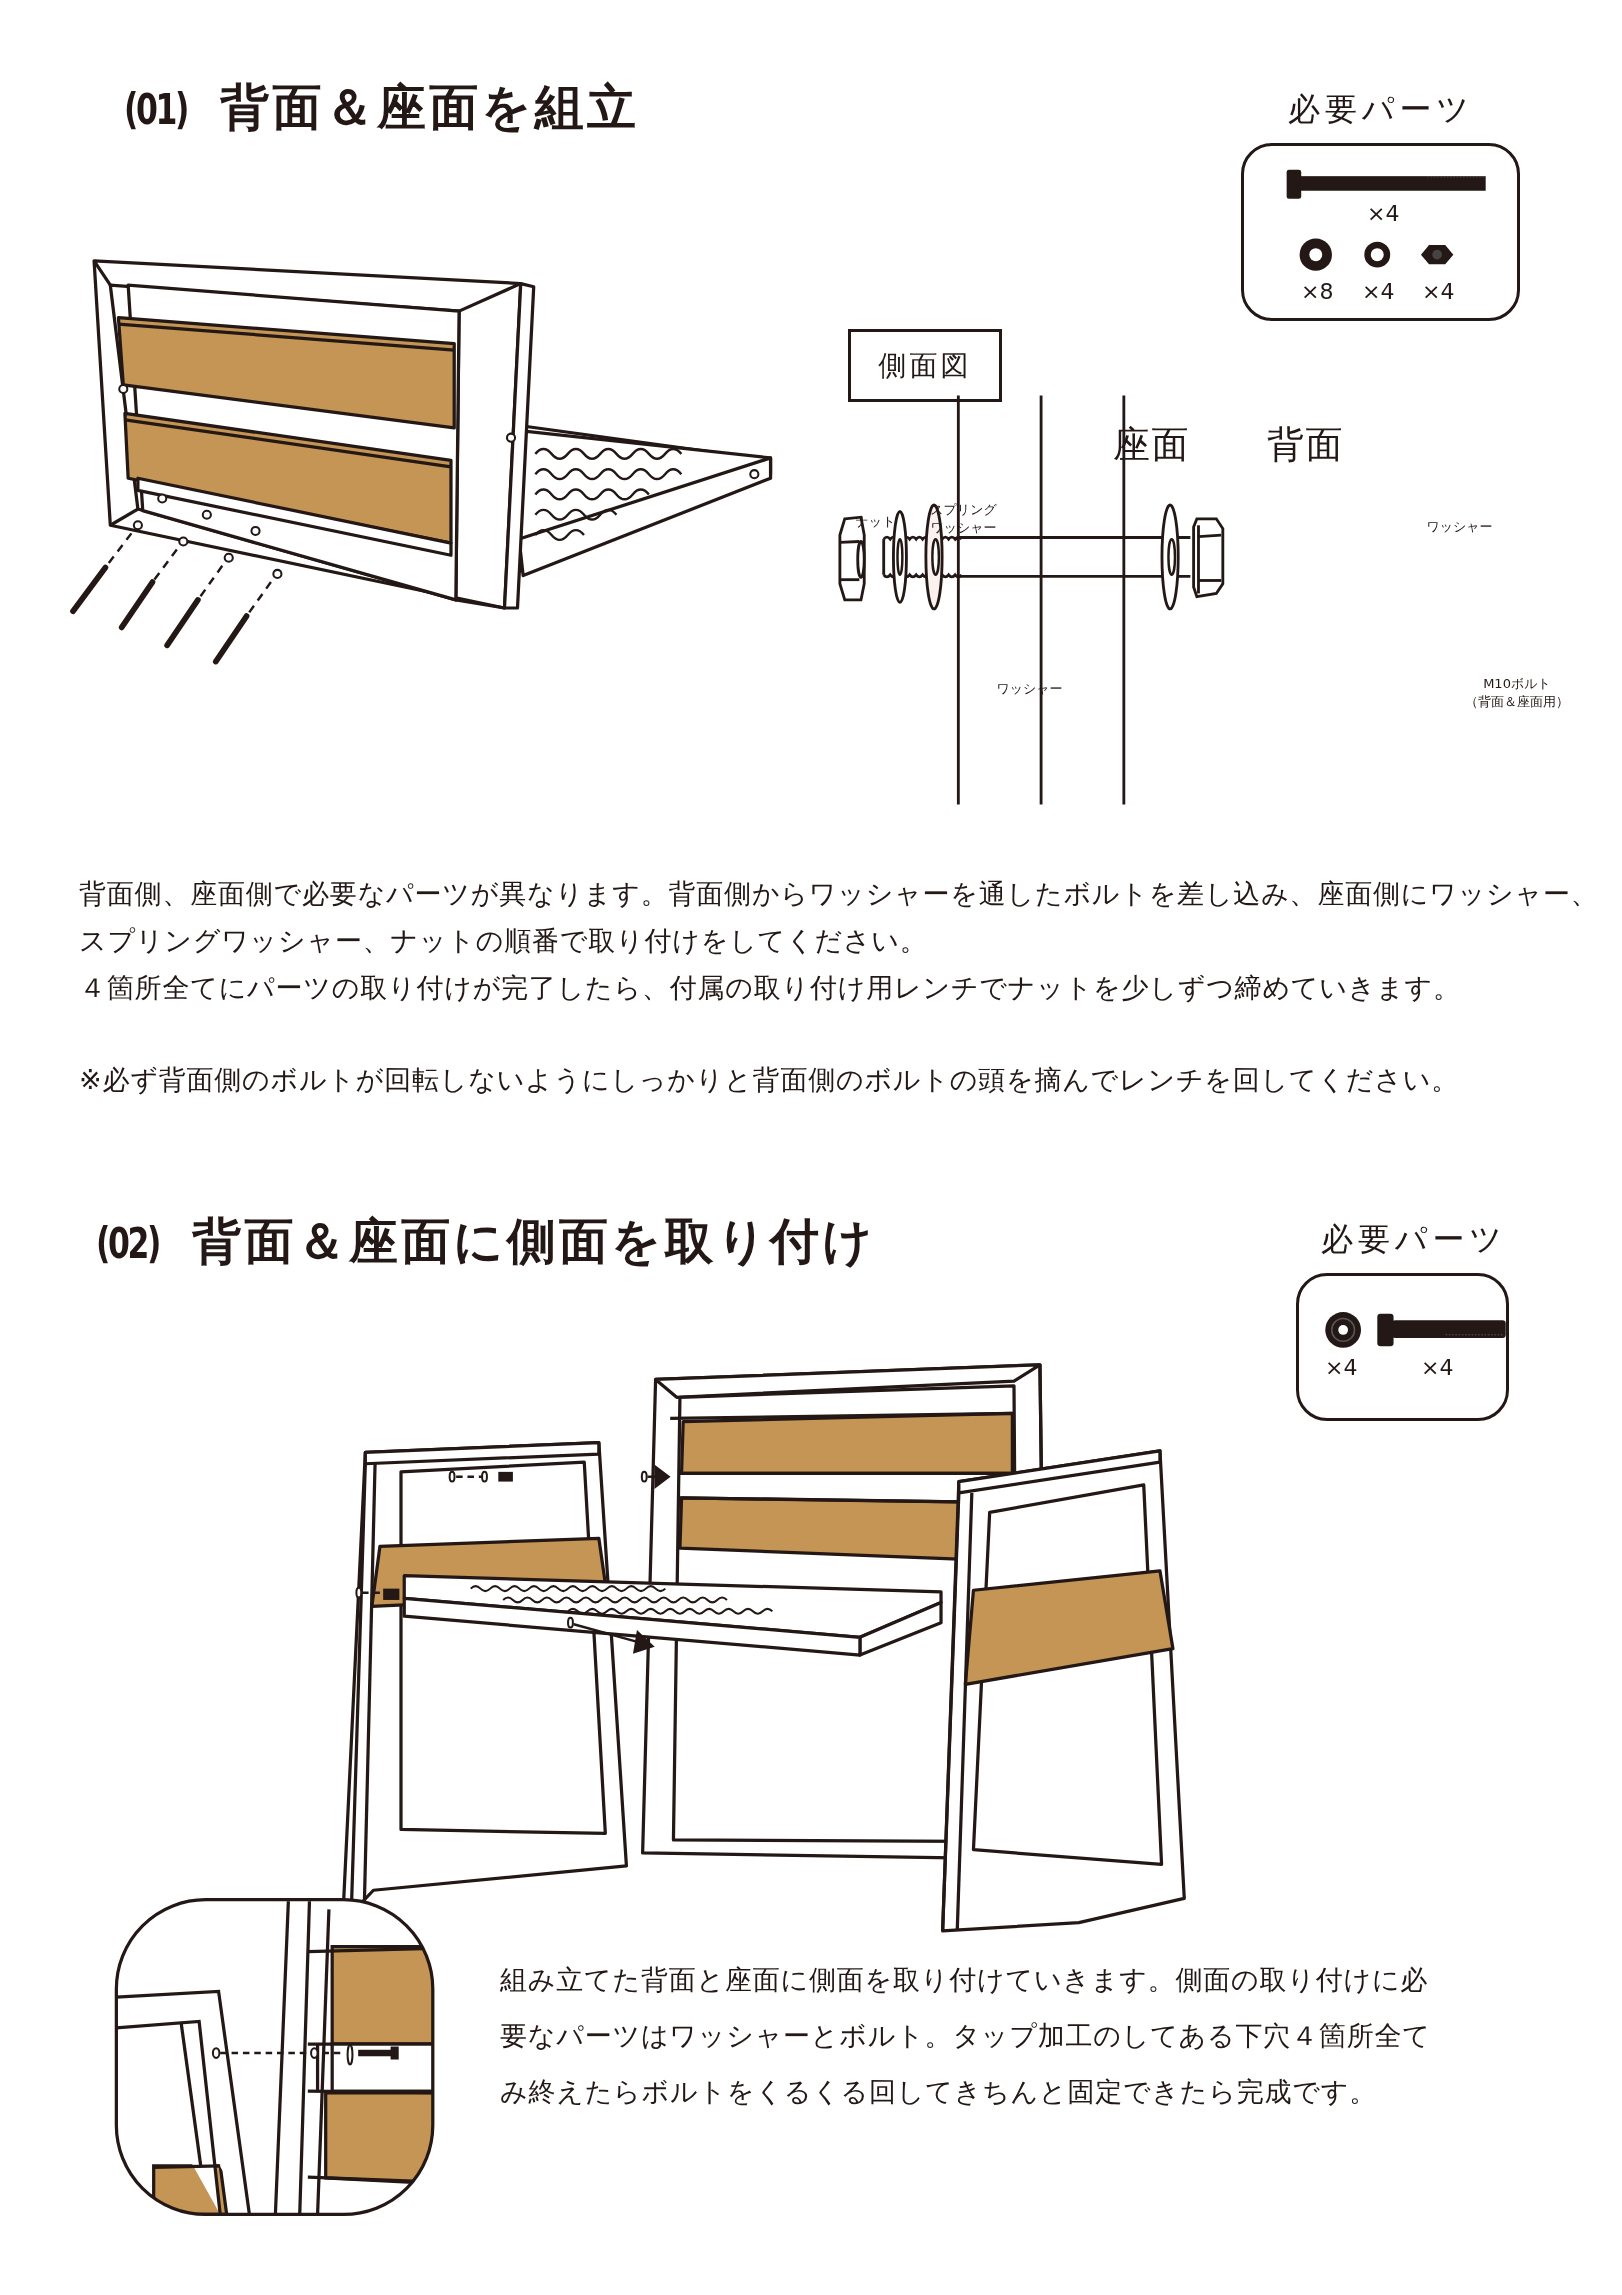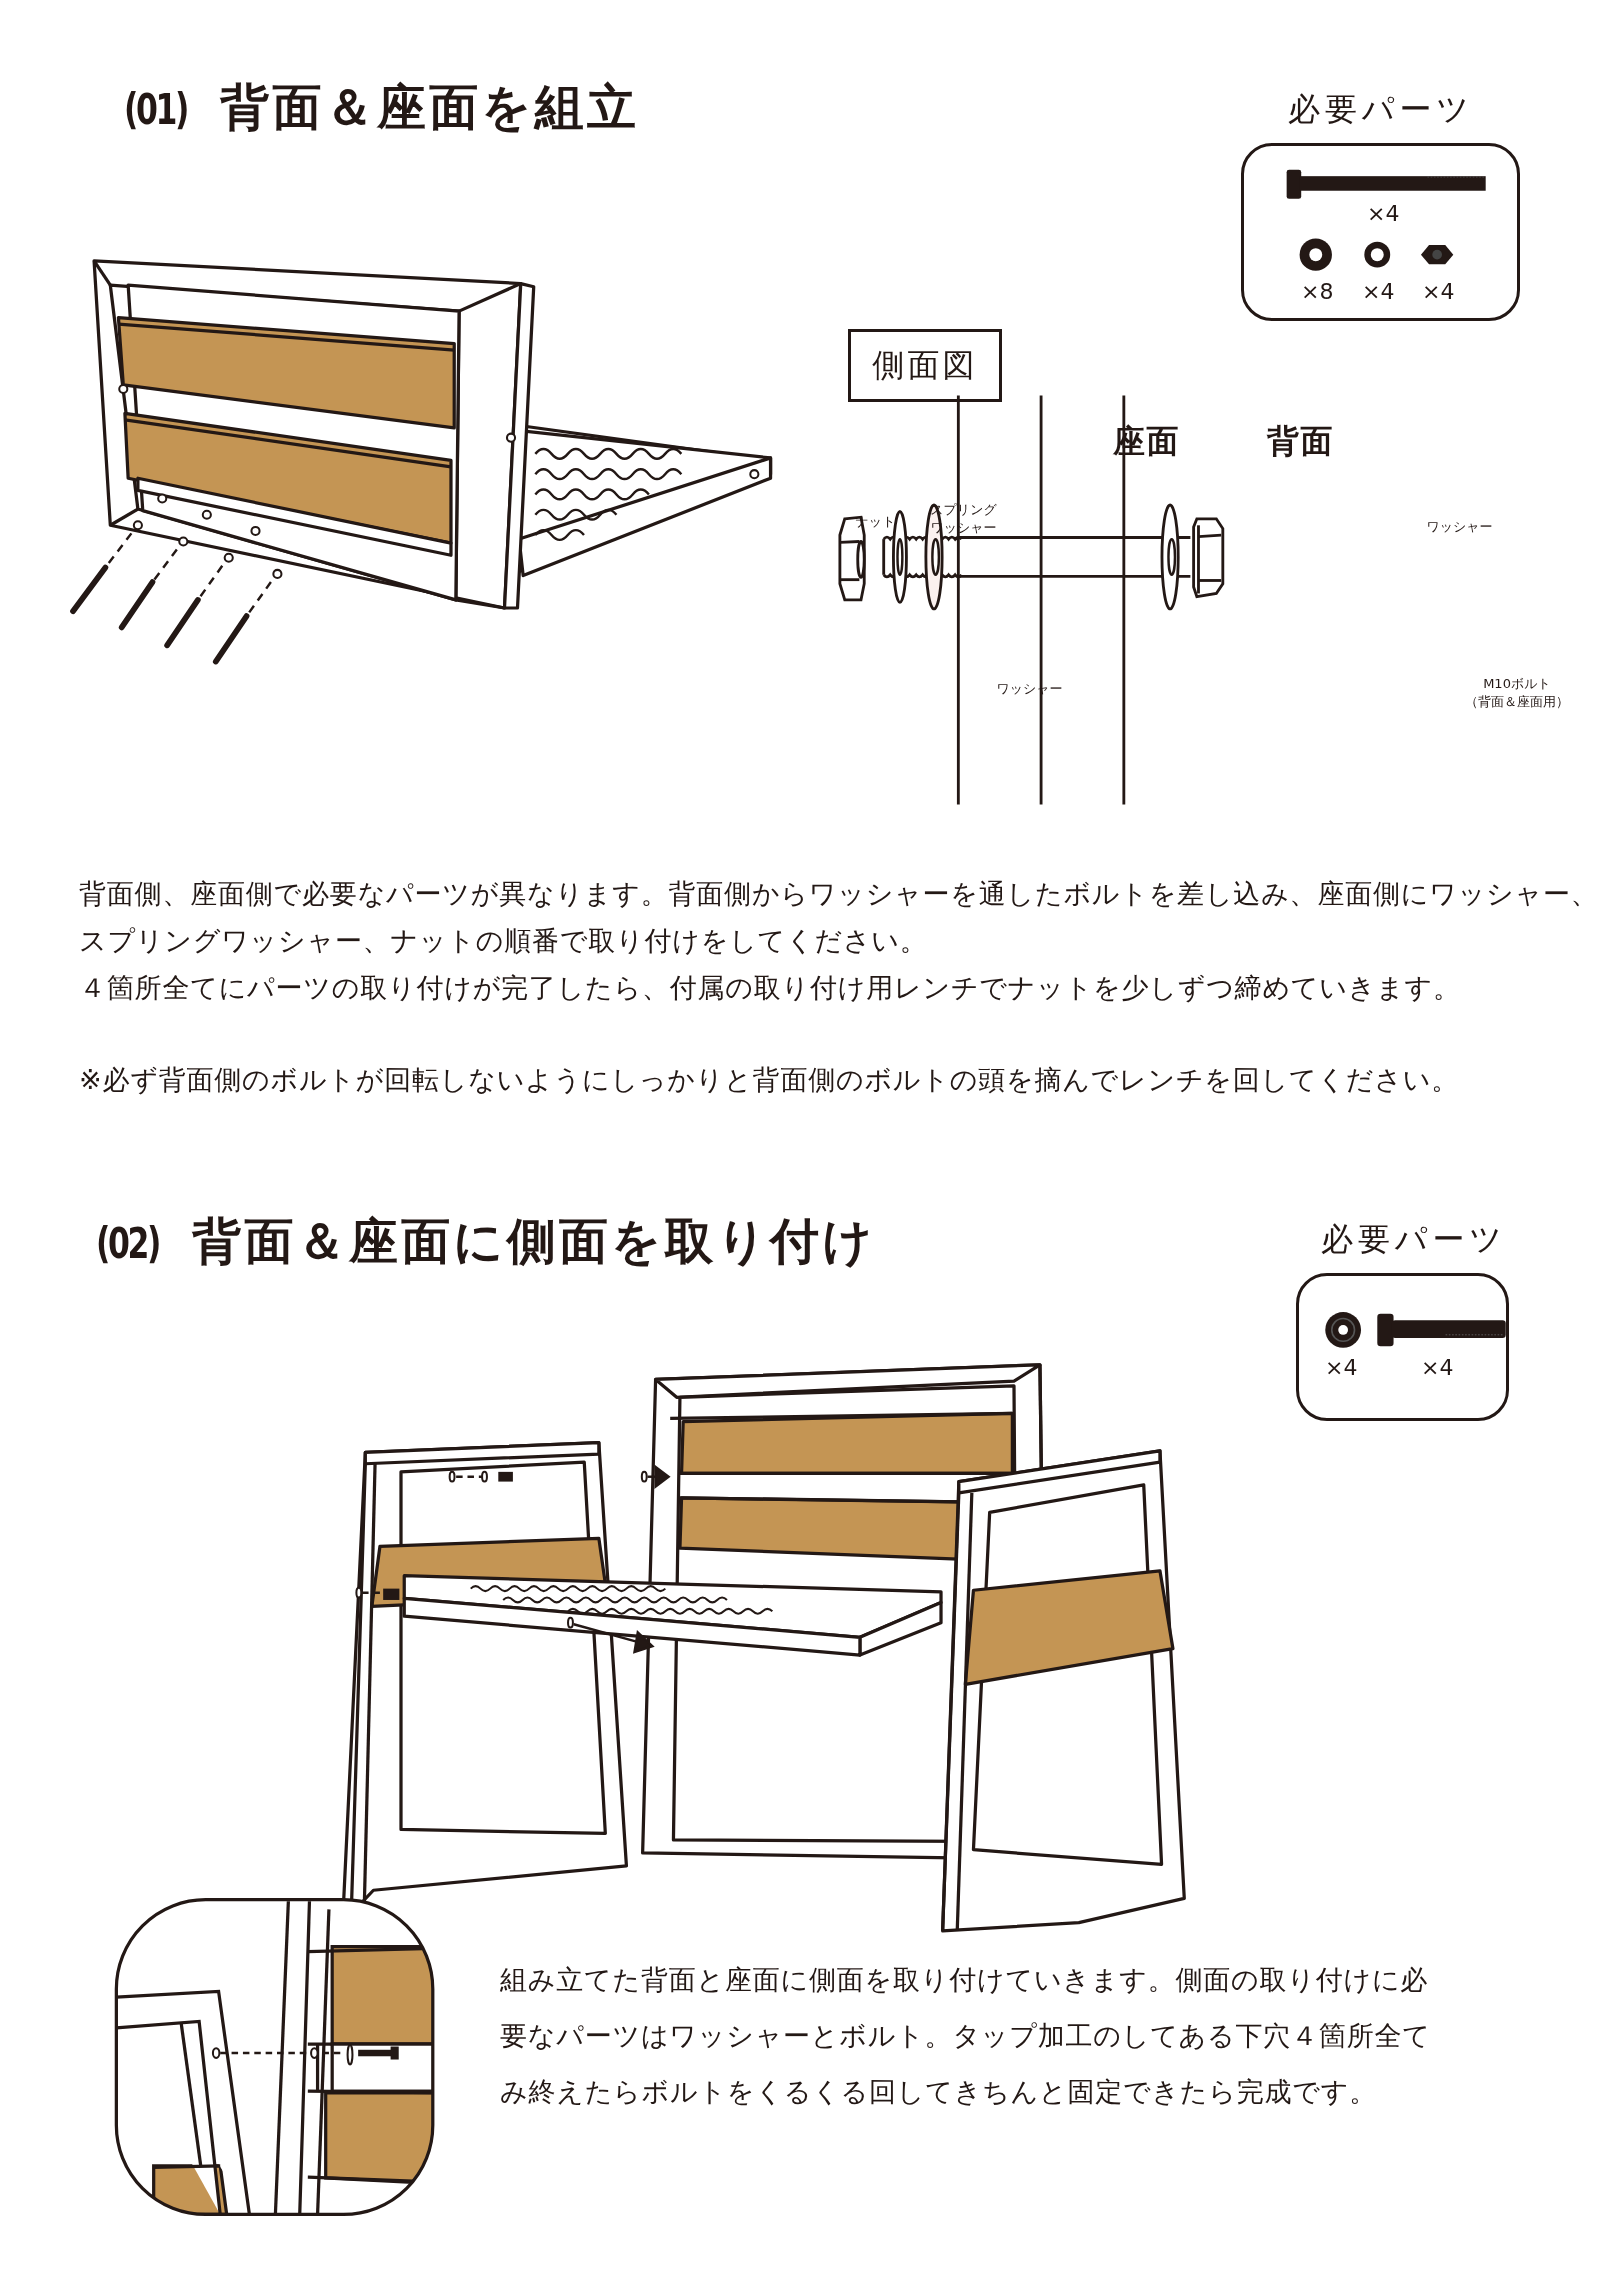--- a/index.html
+++ b/index.html
@@ -6,23 +6,23 @@
   body { width:1622px; height:2295px; position:relative; overflow:hidden;
          font-family:"DejaVu Sans", "Liberation Sans", sans-serif; color:#231815; }
   .abs { position:absolute; }
   .step-title { font-weight:bold; font-size:49px; letter-spacing:3.2px; white-space:nowrap; }
   .step-num { font-size:42px; font-weight:bold; letter-spacing:-3.2px; transform:scaleX(0.75); transform-origin:left center; display:inline-block; margin-right:-8px; }
   .parts-label { font-size:32px; letter-spacing:4.9px; white-space:nowrap; }
   .parts-box { border:3.2px solid #231815; border-radius:31px; background:#fff; box-sizing:border-box; }
   .qty { font-size:22px; position:absolute; white-space:nowrap; }
   .body-text { font-size:27px; line-height:47px; white-space:nowrap; letter-spacing:0.8px; }
   .small-label { font-size:13px; white-space:nowrap; text-align:center; line-height:18px; }
-  .side-title { border:3.2px solid #231815; box-sizing:border-box; font-size:32px; letter-spacing:3.2px;
+  .side-title { border:3.2px solid #231815; box-sizing:border-box; font-size:28px; letter-spacing:3.2px;
                 display:flex; align-items:center; justify-content:center; }
-  .col-label { font-size:32px; font-weight:bold; letter-spacing:1.6px; white-space:nowrap; }
+  .col-label { font-size:37px; font-weight:normal; letter-spacing:1.6px; white-space:nowrap; }
   svg { position:absolute; overflow:visible; }
 </style>
 </head>
 <body>
 
 <div class="abs step-title" style="left:88px; top:75px;margin-left:36px;">
   <span class="step-num">(<span>01</span>)</span>
   <span>背面＆座面を組立</span>
 </div>
 

